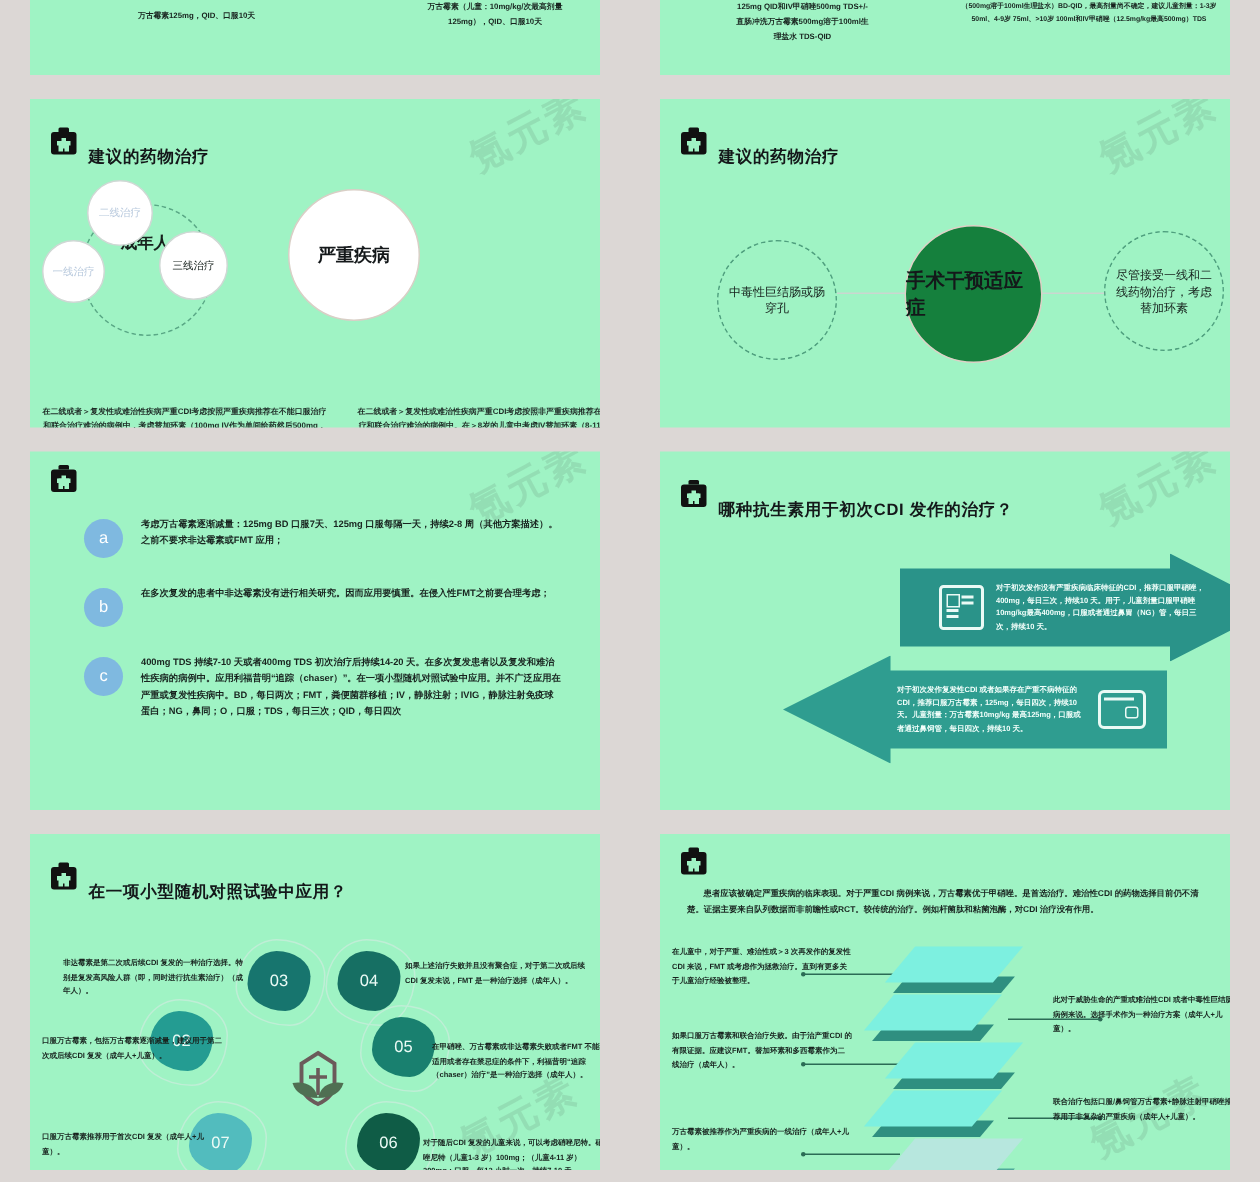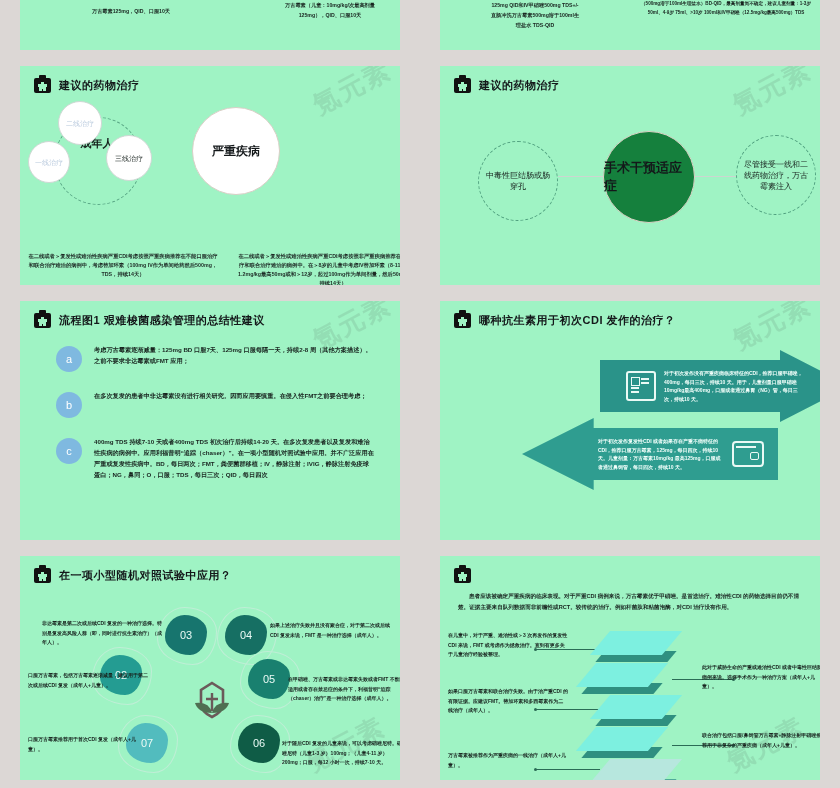--- a/index.html
+++ b/index.html
@@ -37,21 +37,21 @@
   }
   .kit:before{
     content:"";position:absolute;left:5px;top:-3px;width:7px;height:3px;
     background:#111;border-radius:1px 1px 0 0;
   }
   .kit:after{
     content:"";position:absolute;left:7px;top:4px;width:3px;height:7px;
     background:#9ff3c4;box-shadow:-2px 2px 0 0 #9ff3c4,2px 2px 0 0 #9ff3c4;
   }
   .kit i{position:absolute;left:4px;top:6px;width:9px;height:3px;background:#9ff3c4;}
-  .hdr-title{font-size:11px;font-weight:bold;color:#14181a;letter-spacing:.5px;}
+  .hdr-title{font-size:11px;font-weight:bold;color:#14181a;letter-spacing:.5px;margin-top:19px;}
   
   .circ-wrap{position:relative;height:150px;margin-top:4px;}
   .grp{position:absolute;top:4px;width:140px;height:120px;}
   .grp.left{left:6px;}
   .grp.right{left:250px;}
   .ring{
     position:absolute;left:28px;top:16px;width:86px;height:86px;
     border:1px dashed #5aa886;border-radius:50%;
   }
   .grp-label{
@@ -253,33 +253,32 @@
         <span class="kit">
             <i></i>
           </span>
         <span class="hdr-title">建议的药物治疗</span>
       </div>
       <div class="s2">
         <div class="conn l"></div>
         <div class="conn r"></div>
         <div class="dash a">中毒性巨结肠或肠穿孔</div>
         <div class="mid">手术干预适应症</div>
-        <div class="dash c">尽管接受一线和二线药物治疗，万古霉素注入</div>
+        <div class="dash c">尽管接受一线和二线药物治疗，考虑替加环素</div>
       </div>
     </div>
   </div>
 
   <div class="cell">
     <div class="slide">
       <div class="watermark">氪元素</div>
       <div class="hdr">
         <span class="kit">
             <i></i>
           </span>
-        <span class="hdr-title">流程图1 艰难梭菌感染管理的总结性建议</span>
       </div>
       <div class="abc">
         <div class="abc-row">
           <div class="abc-bullet">a</div>
           <div class="abc-txt">考虑万古霉素逐渐减量：125mg BD 口服7天、125mg 口服每隔一天，持续2-8 周（其他方案描述）。之前不要求非达霉素或FMT 应用；</div>
         </div>
         <div class="abc-row">
           <div class="abc-bullet">b</div>
           <div class="abc-txt">在多次复发的患者中非达霉素没有进行相关研究。因而应用要慎重。在侵入性FMT之前要合理考虑；</div>
         </div>

